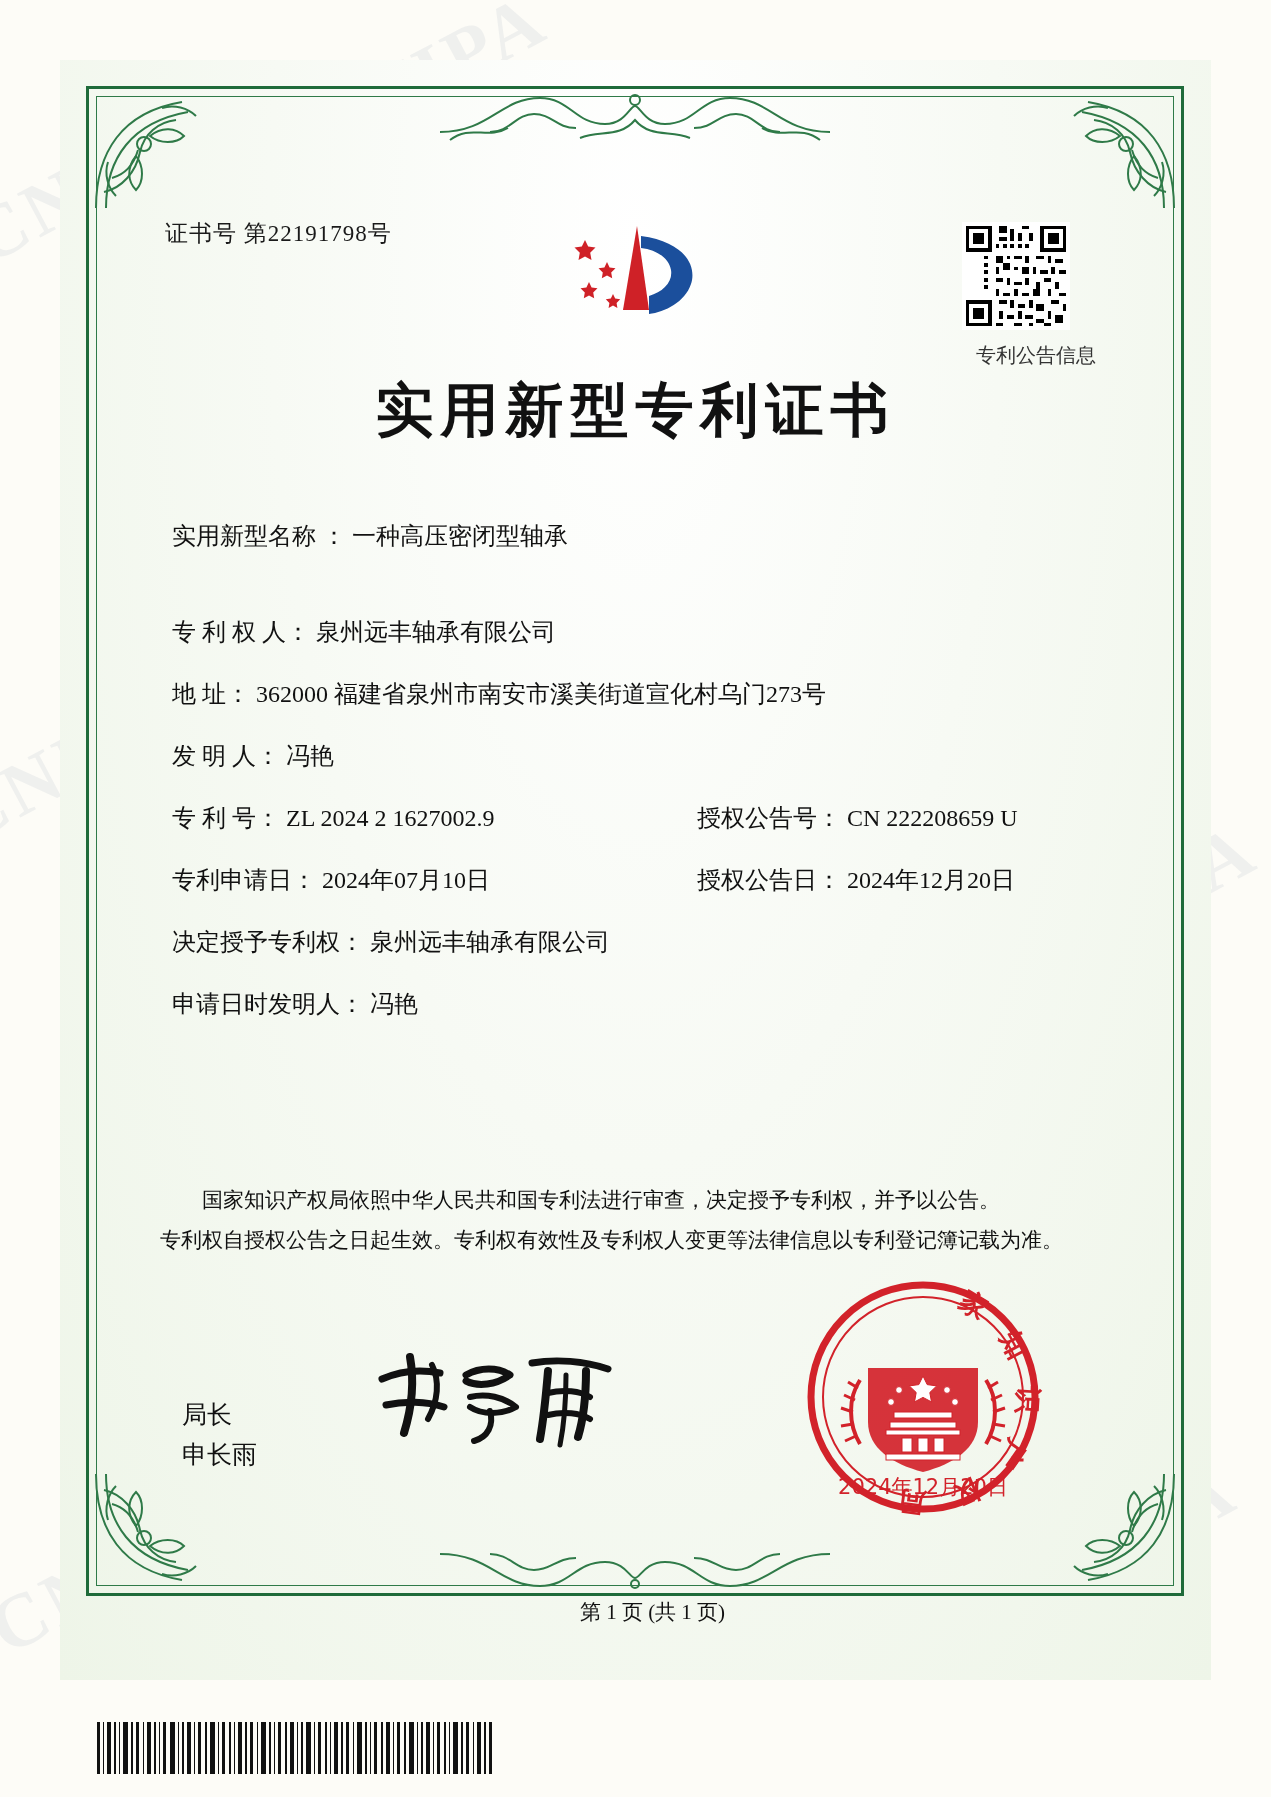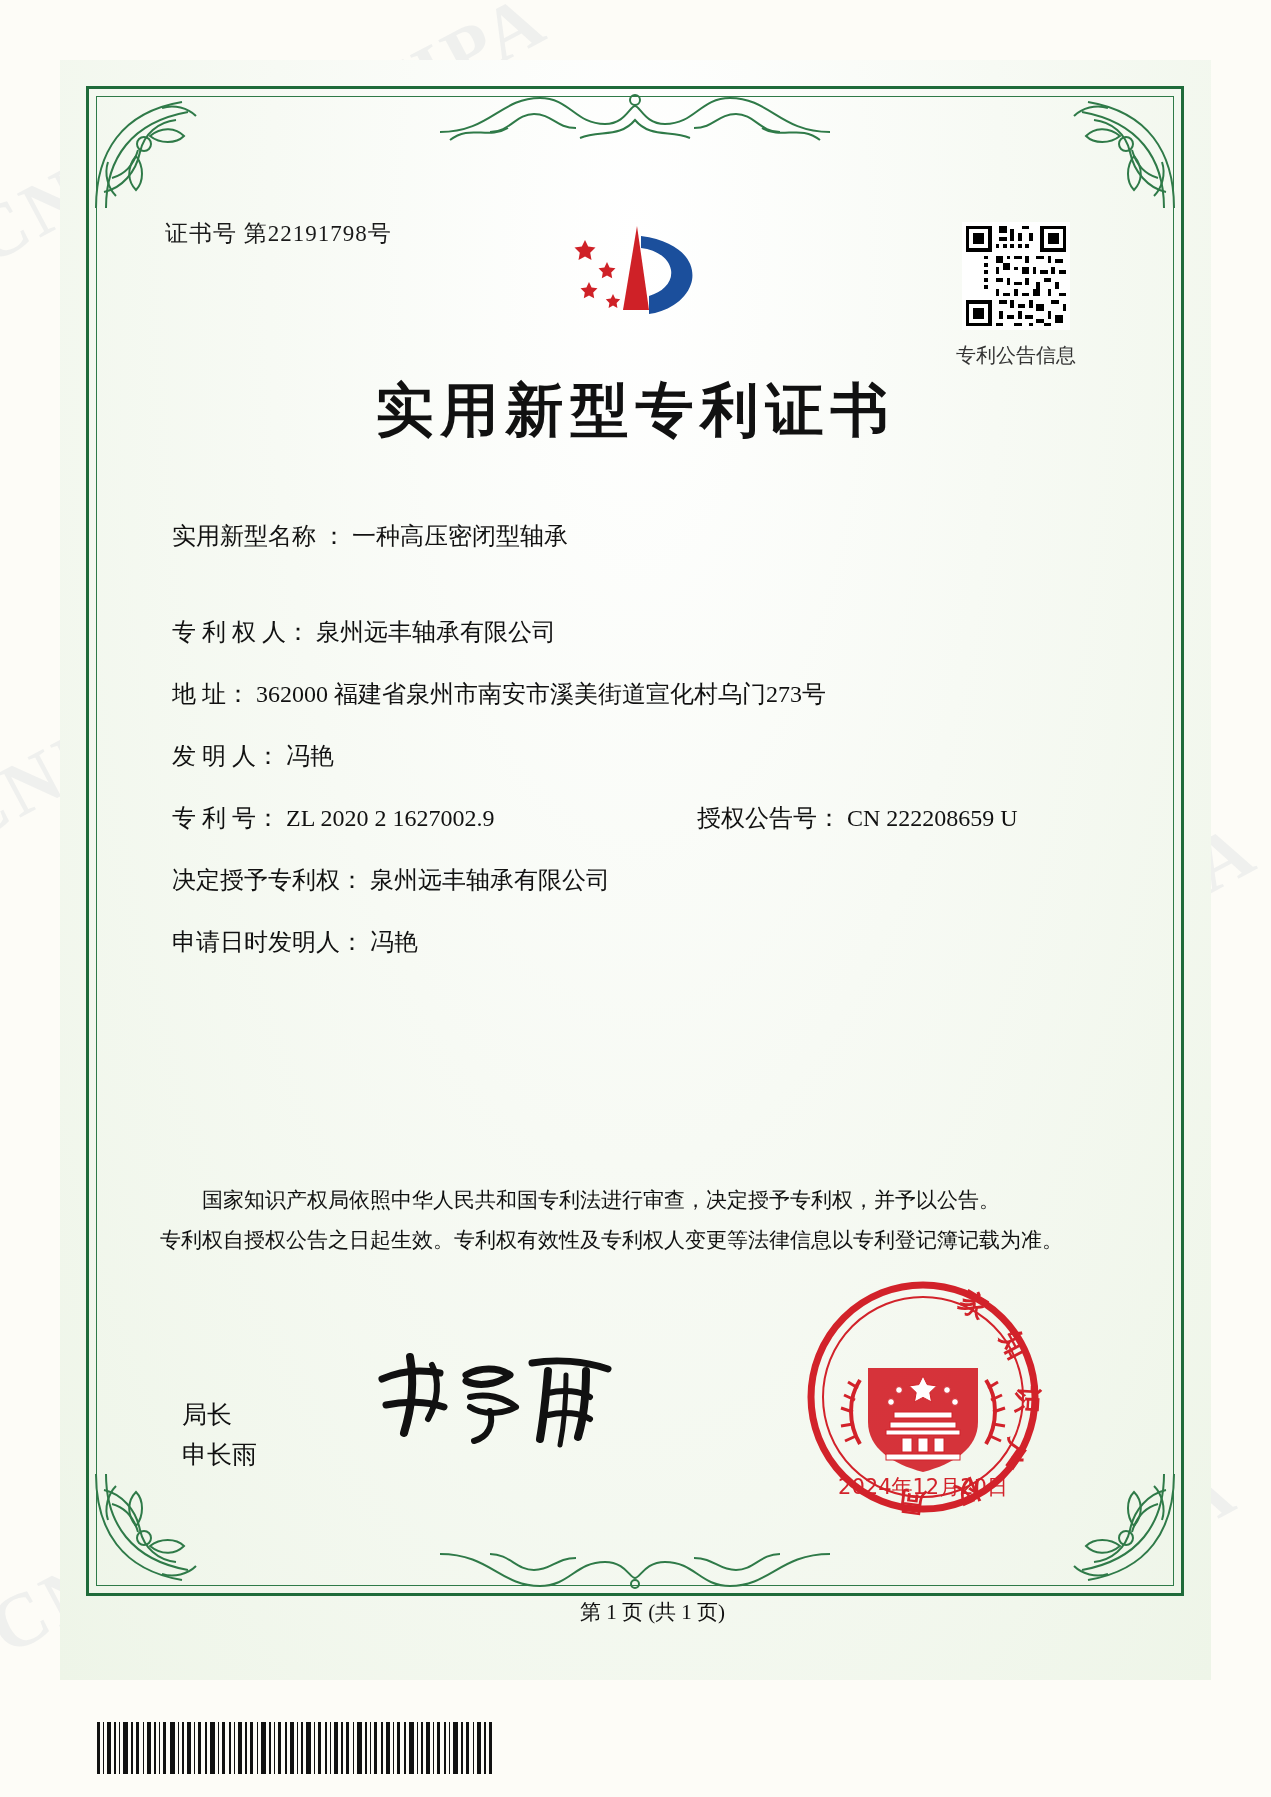--- a/index.html
+++ b/index.html
@@ -115,21 +115,21 @@
   .qr-box {
     position: absolute;
     left: 962px; top: 222px;
     width: 108px; height: 108px;
   }
   .qr-box svg { width: 100%; height: 100%; display: block; }
   .qr-caption {
     position: absolute;
     left: 936px; top: 342px;
     width: 160px;
-    text-align: center;
+    text-align: right;
     font-size: 20px;
     color: #333;
     font-family: "DejaVu Sans", sans-serif;
   }
 
   .cert-title {
     position: absolute;
     left: 0; top: 372px;
     width: 1271px;
     text-align: center;
@@ -451,28 +451,38 @@
     </div>
 
     <div class="field-row">
       <span class="lbl">发  明  人：</span>
       <span class="val">冯艳</span>
     </div>
 
     <div class="field-row two-col">
       <span class="c1">
         <span class="lbl">专  利  号：</span>
-        <span class="val">ZL 2020 2 1627002.9</span>
+        <span class="val">ZL 2024 2 1627002.9</span>
       </span>
       <span class="c2">
         <span class="lbl">授权公告号：</span>
         <span class="val">CN 222208659 U</span>
       </span>
     </div>
 
+    <div class="field-row two-col">
+      <span class="c1">
+        <span class="lbl">专利申请日：</span>
+        <span class="val">2024年07月10日</span>
+      </span>
+      <span class="c2">
+        <span class="lbl">授权公告日：</span>
+        <span class="val">2024年12月20日</span>
+      </span>
+    </div>
 
     <div class="field-row">
       <span class="lbl">决定授予专利权：</span>
       <span class="val">泉州远丰轴承有限公司</span>
     </div>
 
     <div class="field-row">
       <span class="lbl">申请日时发明人：</span>
       <span class="val">冯艳</span>
     </div>

